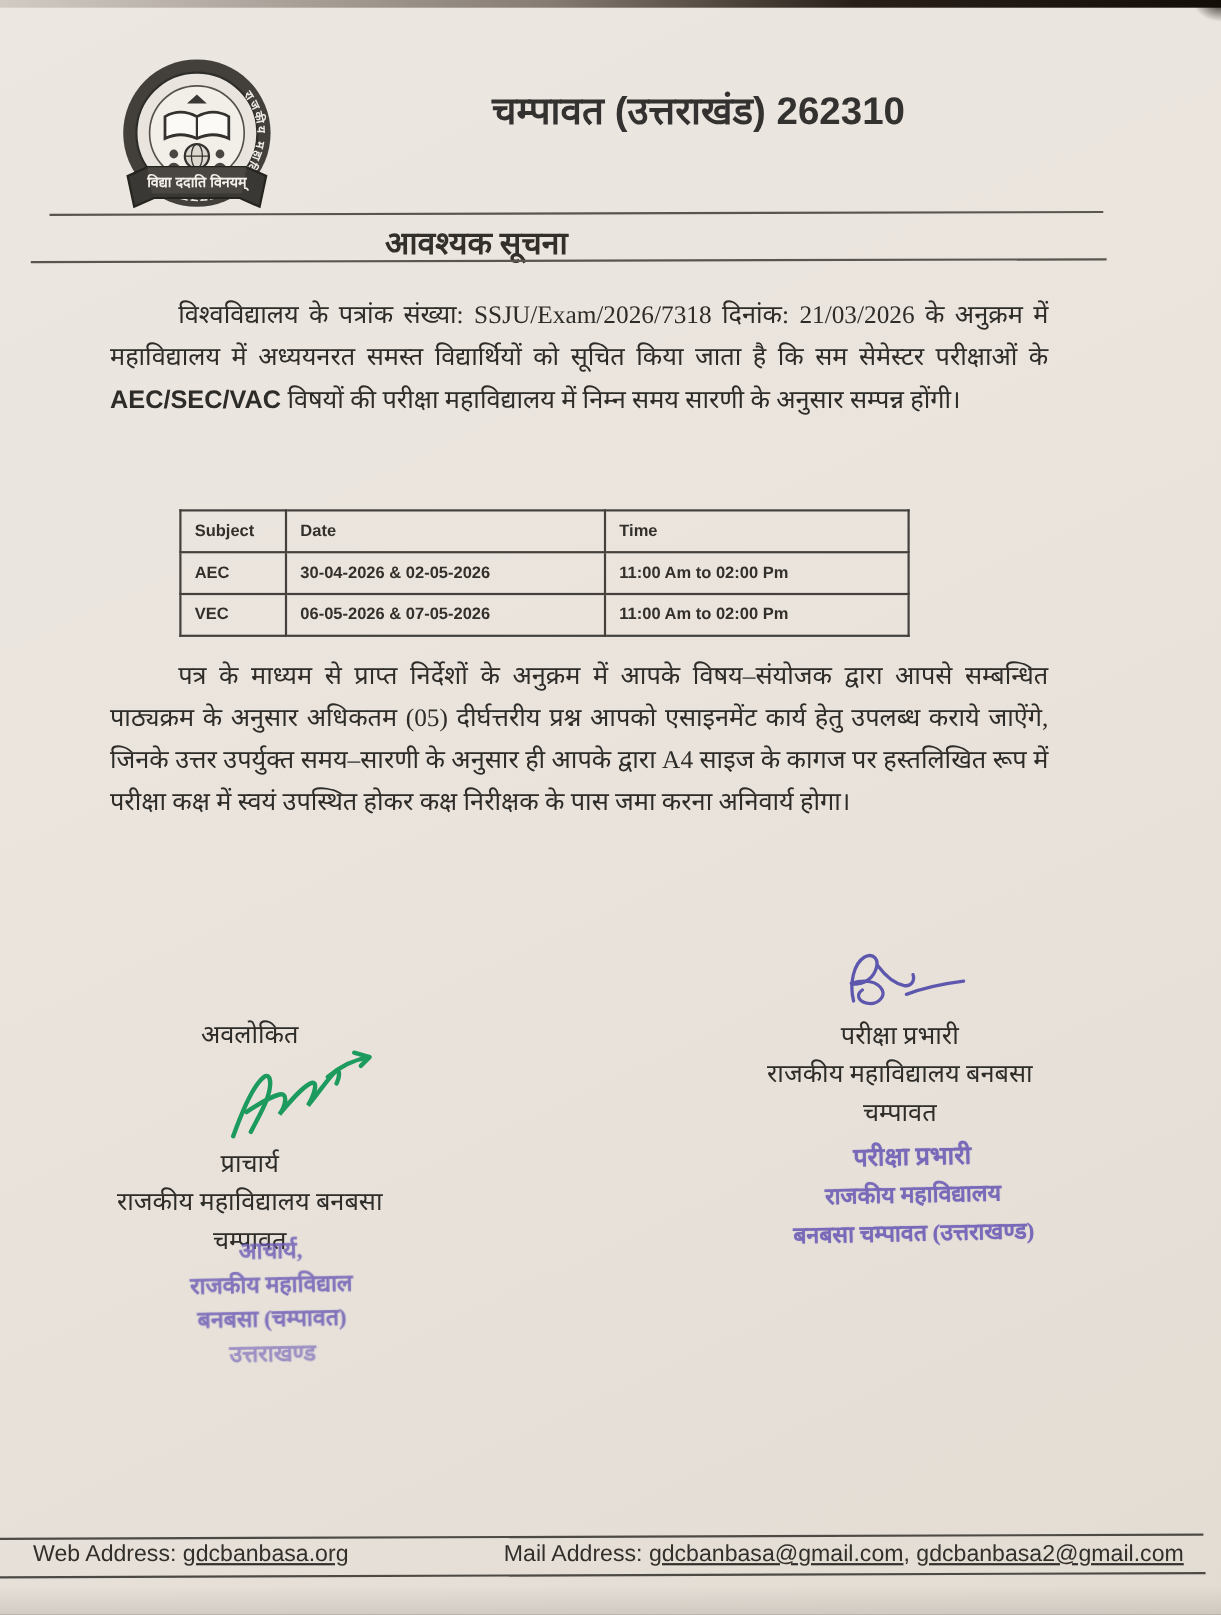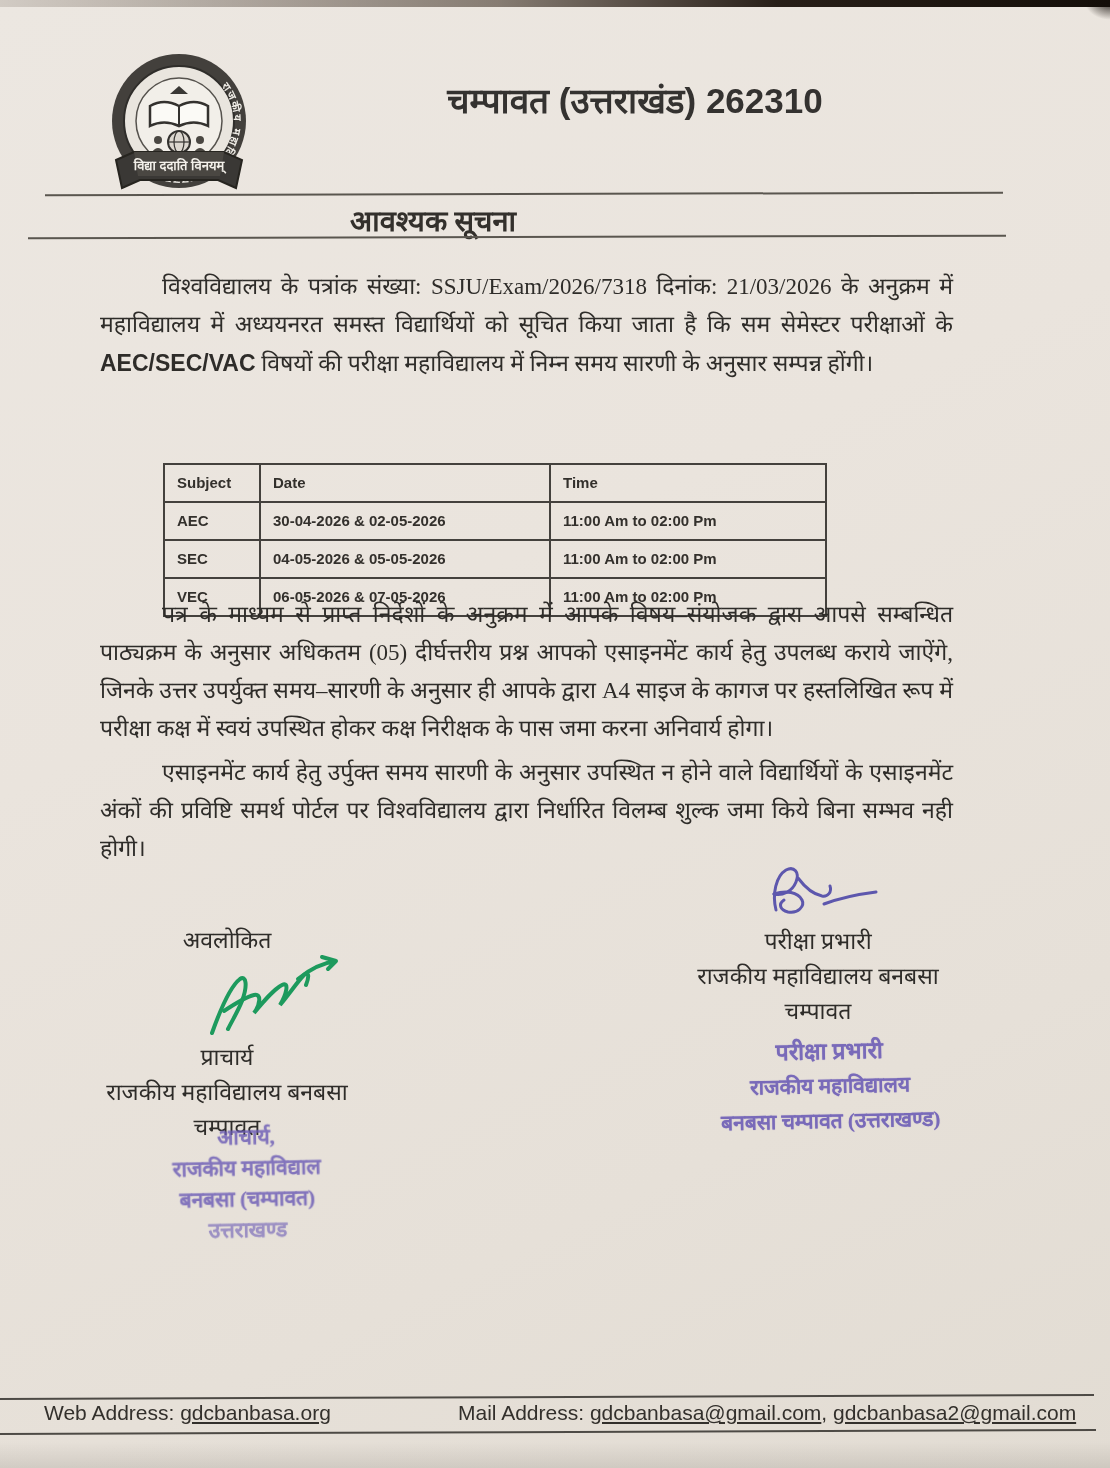--- a/index.html
+++ b/index.html
@@ -76,21 +76,21 @@
   #stamp-right .s1{font-size:23px;}
   #stamp-left .s4{opacity:.75;}
 
   
   .foot-rule{position:absolute;height:2px;background:#4d4a45;}
   .foot-rule-1{left:0;top:1396px;width:1094px;transform:rotate(-.2deg);}
   .foot-rule-2{left:0;top:1431px;width:1096px;transform:rotate(-.2deg);}
   .footer-text{position:absolute;top:1401px;width:100%;
     font-family:"Liberation Sans","DejaVu Sans",sans-serif;
     font-size:21px;color:#33302c;}
-  .foot-web{position:absolute;left:44px;white-space:nowrap;}
+  .foot-web{position:absolute;left:30px;white-space:nowrap;}
   .foot-mail{position:absolute;left:458px;white-space:nowrap;}
   .foot-underline{text-decoration:underline;}
 </style>
 </head>
 <body>
 
 <div class="page">
 
   <div class="scan-edge-top"></div>
   <div class="scan-corner-tr"></div>
@@ -155,35 +155,29 @@
         <th>Time</th>
       </tr>
     </thead>
     <tbody>
         <tr>
           <td>AEC</td>
           <td>30-04-2026 &amp; 02-05-2026</td>
           <td>11:00 Am to 02:00 Pm</td>
         </tr>
         <tr>
-          <td>SEC</td>
-          <td>04-05-2026 &amp; 05-05-2026</td>
-          <td>11:00 Am to 02:00 Pm</td>
-        </tr>
-        <tr>
           <td>VEC</td>
           <td>06-05-2026 &amp; 07-05-2026</td>
           <td>11:00 Am to 02:00 Pm</td>
         </tr>
       </tbody>
   </table>
 
   <div class="para-block" id="para23-wrap">
     <p>पत्र के माध्यम से प्राप्त निर्देशों के अनुक्रम में आपके विषय–संयोजक द्वारा आपसे सम्बन्धित पाठ्यक्रम के अनुसार अधिकतम (05) दीर्घत्तरीय प्रश्न आपको एसाइनमेंट कार्य हेतु उपलब्ध कराये जाऐंगे, जिनके उत्तर उपर्युक्त समय–सारणी के अनुसार ही आपके द्वारा A4 साइज के कागज पर हस्तलिखित रूप में परीक्षा कक्ष में स्वयं उपस्थित होकर कक्ष निरीक्षक के पास जमा करना अनिवार्य होगा।</p>
-    <p>एसाइनमेंट कार्य हेतु उर्पुक्त समय सारणी के अनुसार उपस्थित न होने वाले विद्यार्थियों के एसाइनमेंट अंकों की प्रविष्टि समर्थ पोर्टल पर विश्वविद्यालय द्वारा निर्धारित विलम्ब शुल्क जमा किये बिना सम्भव नही होगी।</p>
   </div>
 
   <div class="sig-block" id="sig-left">
     <div class="line">अवलोकित</div>
     <svg id="green-sig" class="sig-svg" width="150" height="95" viewBox="0 0 150 95">
       <g fill="none" stroke="#1d9a5d" stroke-width="4" stroke-linecap="round">
         <path d="M10 88 C 20 60, 30 40, 38 34 C 44 30, 46 40, 40 56 C 36 66, 30 76, 26 84"></path>
         <path d="M22 66 C 34 58, 44 52, 52 50 C 60 48, 58 60, 52 68 C 62 56, 72 44, 80 40 C 88 36, 84 50, 78 60 C 88 48, 96 36, 102 30 C 106 26, 108 30, 104 40"></path>
         <path d="M96 34 C 108 24, 120 18, 134 16 L 120 12 M134 16 L 126 24"></path>
       </g>

